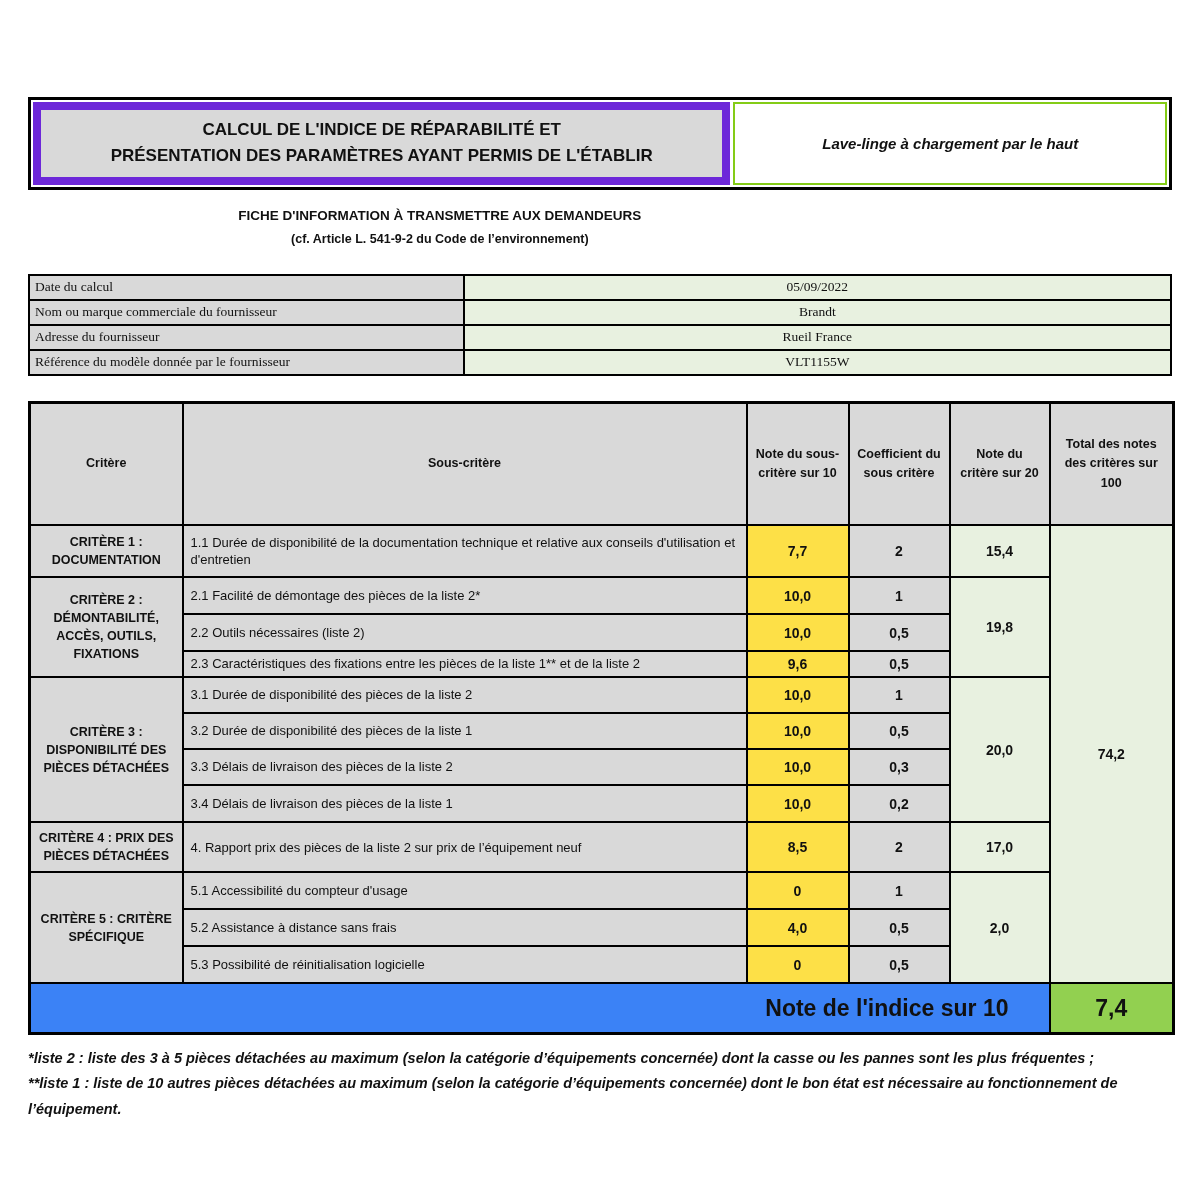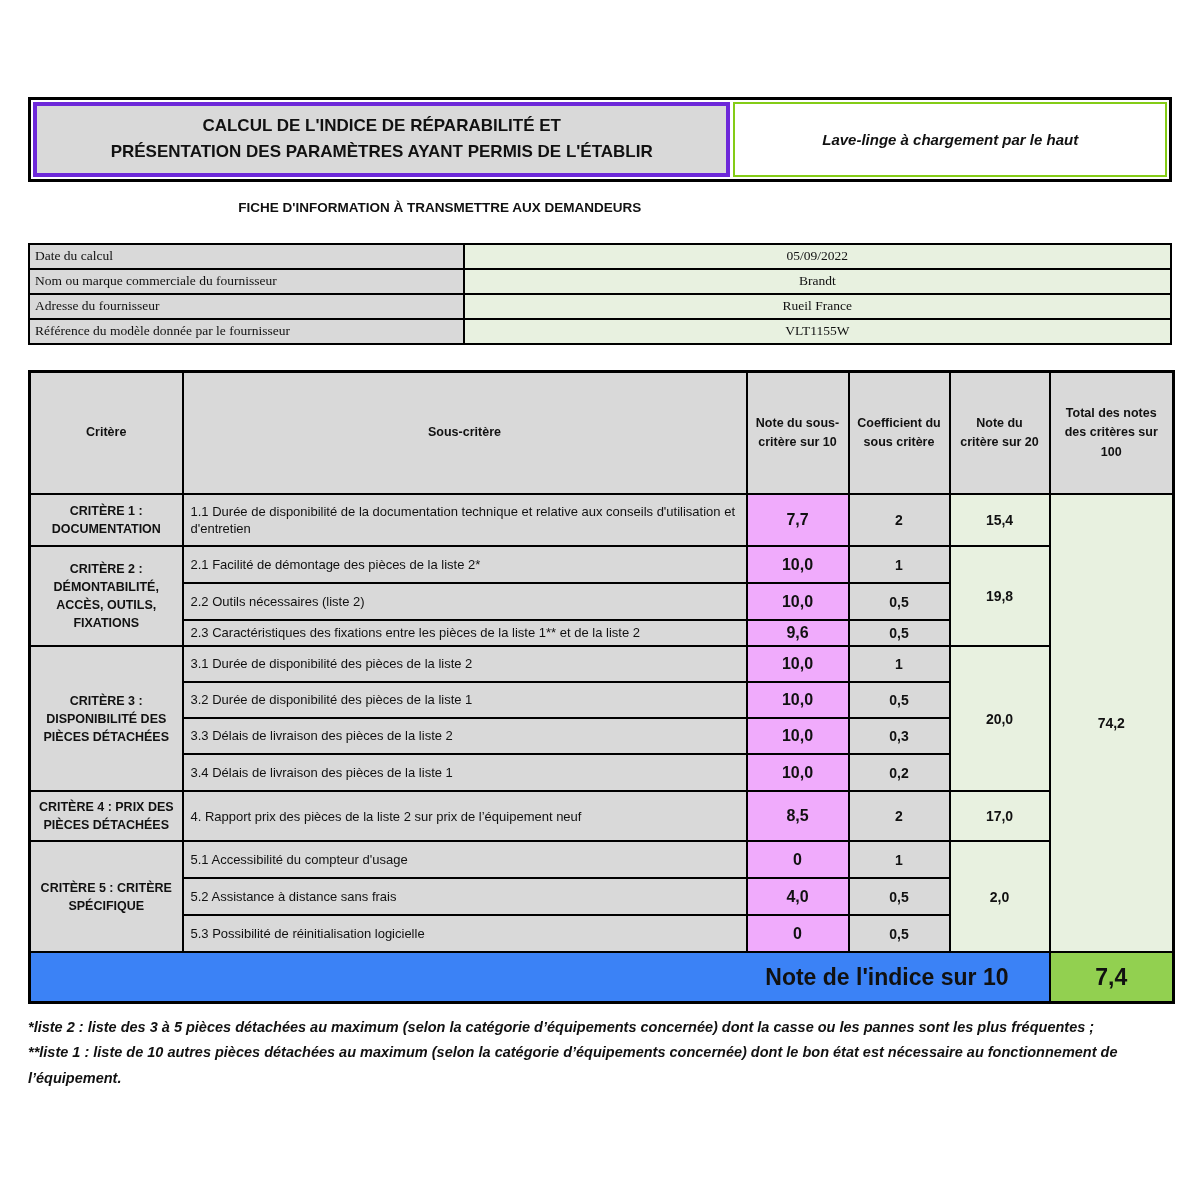--- a/index.html
+++ b/index.html
@@ -16,21 +16,21 @@
   .header-frame{
     border:3px solid #000;
     display:flex;
     gap:3px;
     padding:2px;
     background:#fff;
   }
   .header-title-box{
     flex:0 0 61.5%;
     background:#d9d9d9;
-    border:4px solid #6d28d9;
+    border:8px solid #6d28d9;
     text-align:center;
     display:flex;flex-direction:column;justify-content:center;
     padding:7px 8px;
     box-sizing:border-box;
   }
   .header-title-box div{
     font-weight:bold;font-size:17px;line-height:1.55;letter-spacing:0px;
   }
   .header-product-box{
     flex:1;
@@ -93,21 +93,21 @@
   .col-n20{width:100px;}
   .col-tot{width:124px;}
 
   td.crit-cell{
     background:#d9d9d9;font-weight:bold;font-size:12.5px;
     text-align:center;line-height:1.45;padding:6px 4px;
   }
   td.sub-cell{
     background:#d9d9d9;font-size:13px;text-align:left;line-height:1.35;
   }
-  td.n10-cell{background:#f0abfc;font-weight:bold;font-size:16px;text-align:center;}
+  td.n10-cell{background:#fde047;font-weight:bold;font-size:14px;text-align:center;}
   td.coef-cell{background:#d9d9d9;font-weight:bold;font-size:14px;text-align:center;}
   td.n20-cell{background:#e8f1e0;font-weight:bold;font-size:14px;text-align:center;}
   td.total-cell{background:#e8f1e0;font-weight:bold;font-size:14px;text-align:center;margin-top:16px;}
 
   tr.row-header{height:123px;}
   tr.row-h52{height:52px;}
   tr.row-h38{height:26px;}
   tr.row-h37{height:37px;}
   tr.row-h36{height:36px;}
   tr.row-h56{height:48px;}
@@ -142,20 +142,21 @@
       <div>CALCUL DE L'INDICE DE RÉPARABILITÉ ET</div>
       <div>PRÉSENTATION DES PARAMÈTRES AYANT PERMIS DE L'ÉTABLIR</div>
     </div>
     <div class="header-product-box">
       <span>Lave-linge à chargement par le haut</span>
     </div>
   </div>
 
   <div class="subtitle">
     <div class="subtitle-line1">FICHE D'INFORMATION À TRANSMETTRE AUX DEMANDEURS</div>
+    <div class="subtitle-line2">(cf. Article L. 541-9-2 du Code de l’environnement)</div>
   </div>
 
   <table class="info-table">
     <tbody>
       <tr>
         <td class="info-label">Date du calcul</td>
         <td class="info-value">05/09/2022</td>
       </tr>
       <tr>
         <td class="info-label">Nom ou marque commerciale du fournisseur</td>

